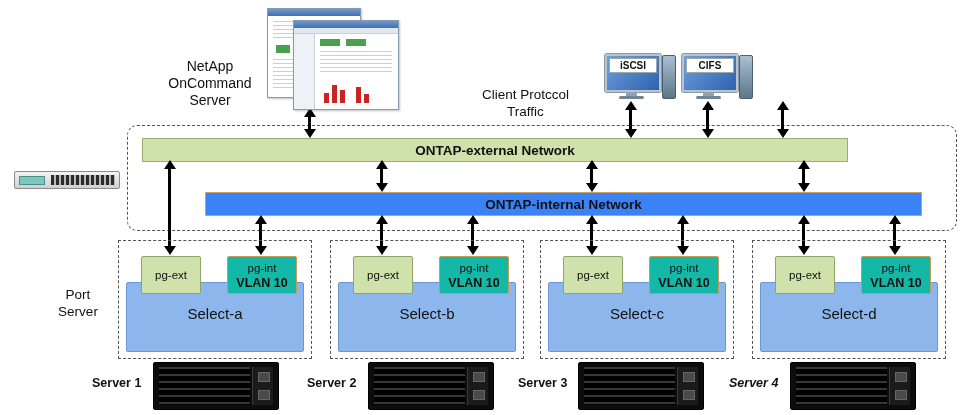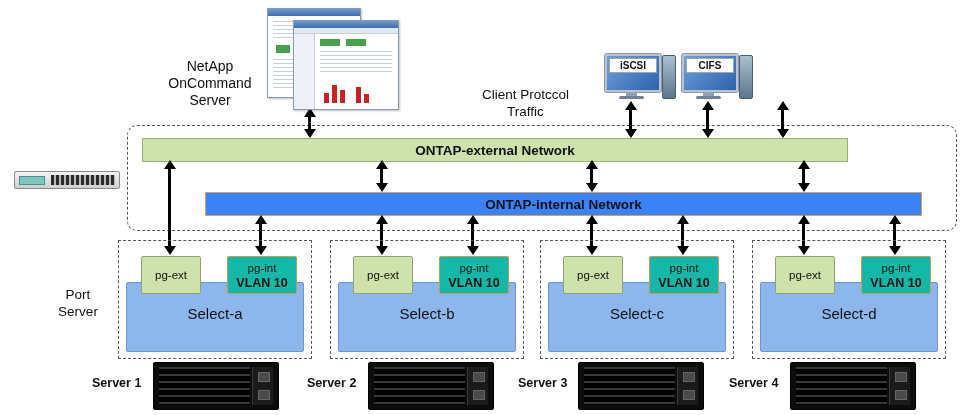--- a/index.html
+++ b/index.html
@@ -208,19 +208,19 @@
     <div class="rack-slots"></div>
     <div class="rack-side"></div>
   </div>
 
   <div class="server-lbl" style="left:518px;">Server 3</div>
   <div class="rack" style="left:578px;">
     <div class="rack-slots"></div>
     <div class="rack-side"></div>
   </div>
 
-  <div class="server-lbl" style="left:729px;">Server 4</div>
+  <div class="server-lbl" style="left:729px;font-style:italic;">Server 4</div>
   <div class="rack" style="left:790px;">
     <div class="rack-slots"></div>
     <div class="rack-side"></div>
   </div>
 
 </div>
 
 </body></html>

